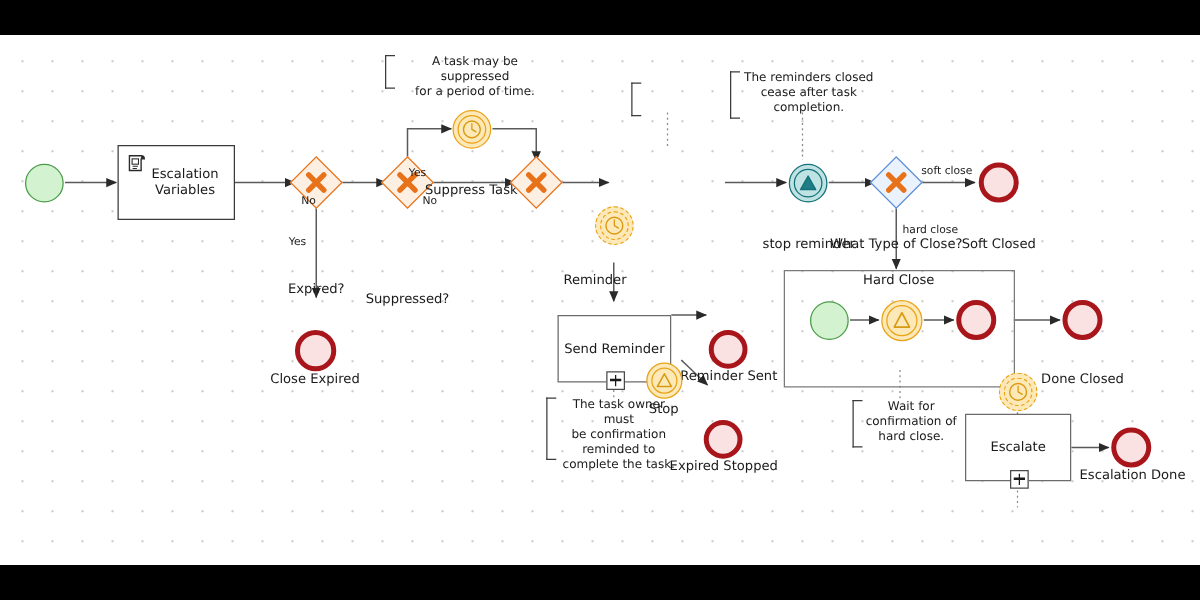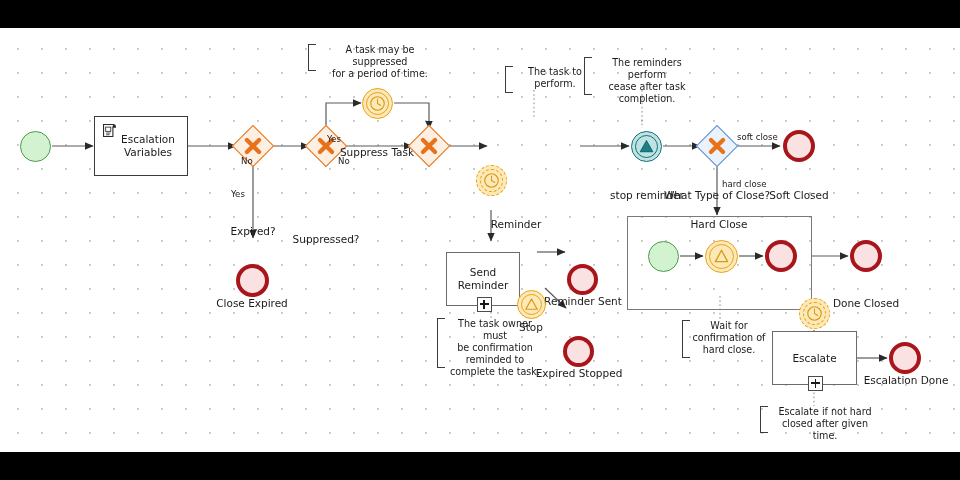--- a/index.html
+++ b/index.html
@@ -190,23 +190,23 @@
     </div>
 
 
     <div class="node ev-timer dashed-ring" style="left:476px;top:137px;width:31px;height:31px;">
       <div class="ev-timer-in dashed-ring"></div>
       <svg class="glyph" viewBox="0 0 31 31">
         <circle cx="15.5" cy="15.5" r="7.2" fill="none" stroke="#d89a12" stroke-width="1.2"></circle>
         <path d="M15.5,15.5 L15.5,10.6 M15.5,15.5 L19,17.6" stroke="#d89a12" stroke-width="1.1" stroke-linecap="round"></path>
       </svg>
     </div>
-    <div class="lbl" style="left:466px;top:190px;width:100px;">Reminder</div>
-
-    <div class="node sub-collapsed" style="left:446px;top:224px;width:74px;height:54px;">
+    <div class="lbl" style="left:426px;top:190px;width:100px;">Reminder</div>
+
+    <div class="node sub-collapsed" style="left:446px;top:224px;width:91px;height:54px;">
       <div class="task-lbl">Send Reminder</div>
       <div class="plus"></div>
     </div>
 
     <div class="node ev ev-end" style="left:567px;top:236px;width:31px;height:31px;"></div>
     <div class="lbl" style="left:532px;top:267px;width:102px;">Reminder Sent</div>
 
     <div class="node ev-sig" style="left:517px;top:262px;width:29px;height:29px;">
       <div class="ev-sig-in"></div>
       <svg class="glyph" viewBox="0 0 29 29">
@@ -275,30 +275,26 @@
     <div class="anno" style="left:308px;top:16px;width:136px;height:27px;">
       <div class="anno-br"></div>
       <div class="anno-txt" style="width:126px;">
         <span>A task may be suppressed</span><br>
         <span>for a period of time.</span>
       </div>
     </div>
 
     <div class="anno" style="left:505px;top:38px;width:92px;height:27px;">
       <div class="anno-br"></div>
-      <div class="anno-txt" style="width:82px;">
-        <span>The task to</span><br>
-        <span>perform.</span>
-      </div>
     </div>
 
     <div class="anno" style="left:584px;top:29px;width:118px;height:38px;">
       <div class="anno-br"></div>
       <div class="anno-txt" style="width:108px;">
-        <span>The reminders perform</span><br>
+        <span>The reminders closed</span><br>
         <span>cease after task</span><br>
         <span>completion.</span>
       </div>
     </div>
 
     <div class="anno" style="left:437px;top:290px;width:108px;height:50px;">
       <div class="anno-br"></div>
       <div class="anno-txt" style="width:98px;">
         <span>The task owner must</span><br>
         <span>be confirmation</span><br>
@@ -309,22 +305,15 @@
 
     <div class="anno" style="left:682px;top:292px;width:86px;height:38px;">
       <div class="anno-br"></div>
       <div class="anno-txt" style="width:76px;">
         <span>Wait for</span><br>
         <span>confirmation of</span><br>
         <span>hard close.</span>
       </div>
     </div>
 
-    <div class="anno" style="left:760px;top:378px;width:122px;height:27px;">
-      <div class="anno-br"></div>
-      <div class="anno-txt" style="width:112px;">
-        <span>Escalate if not hard</span><br>
-        <span>closed after given time.</span>
-      </div>
-    </div>
 
   </div>
 </div>
 
 </body></html>

